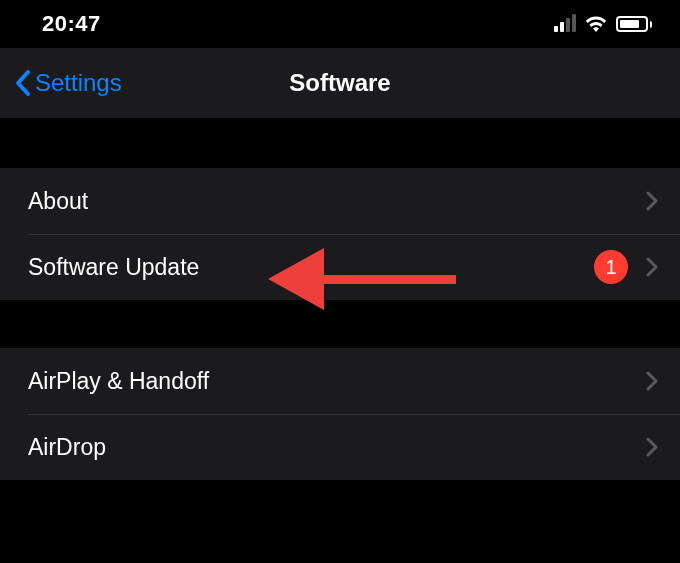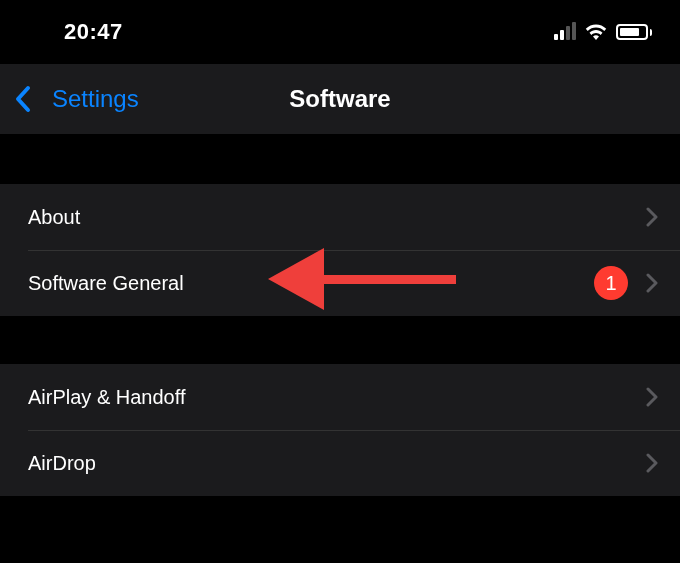--- a/index.html
+++ b/index.html
@@ -10,22 +10,22 @@
     font-family: -apple-system, "Helvetica Neue", Helvetica, Arial, sans-serif;
     color: #fff;
     overflow: hidden;
     position: relative;
   }
   
   .status-bar {
     display: flex;
     justify-content: space-between;
     align-items: center;
-    height: 64px;
-    padding: 0 28px 0 64px;
+    height: 48px;
+    padding: 0 28px 0 42px;
   }
   .status-time {
     font-size: 22px;
     font-weight: 600;
     letter-spacing: 0.5px;
   }
   .status-right {
     display: flex;
     align-items: center;
     gap: 8px;
@@ -81,21 +81,21 @@
     align-items: center;
     background: #1b1b1d;
   }
   .back-button {
     position: absolute;
     left: 14px;
     display: flex;
     align-items: center;
     color: #0a84ff;
     font-size: 24px;
-    gap: 20px;
+    gap: 3px;
   }
   .back-chevron svg { display: block; }
   .nav-title {
     width: 100%;
     text-align: center;
     font-size: 24px;
     font-weight: 600;
   }
   
   .gap {
@@ -118,21 +118,21 @@
     content: "";
     position: absolute;
     top: 0;
     left: 28px;
     right: 0;
     height: 1px;
     background: #333;
   }
   .row-label {
     flex: 1;
-    font-size: 20px;
+    font-size: 23px;
     color: #fff;
     font-weight: 400;
   }
   .row-acc {
     display: flex;
     align-items: center;
     gap: 18px;
   }
   .badge {
     background: #ff3b30;
@@ -204,21 +204,21 @@
     <div class="row-label">About</div>
     <div class="row-acc">
       <span class="chevron">
         <svg width="12" height="20" viewBox="0 0 12 20">
             <polyline points="2,2 10,10 2,18" fill="none" stroke="#5a5a5e" stroke-width="3" stroke-linecap="round" stroke-linejoin="round"></polyline>
           </svg>
       </span>
     </div>
   </div>
   <div class="row">
-    <div class="row-label">Software General</div>
+    <div class="row-label">Software Update</div>
     <div class="row-acc">
       <span class="badge">1</span>
       <span class="chevron">
         <svg width="12" height="20" viewBox="0 0 12 20">
             <polyline points="2,2 10,10 2,18" fill="none" stroke="#5a5a5e" stroke-width="3" stroke-linecap="round" stroke-linejoin="round"></polyline>
           </svg>
       </span>
     </div>
   </div>
 </div>

